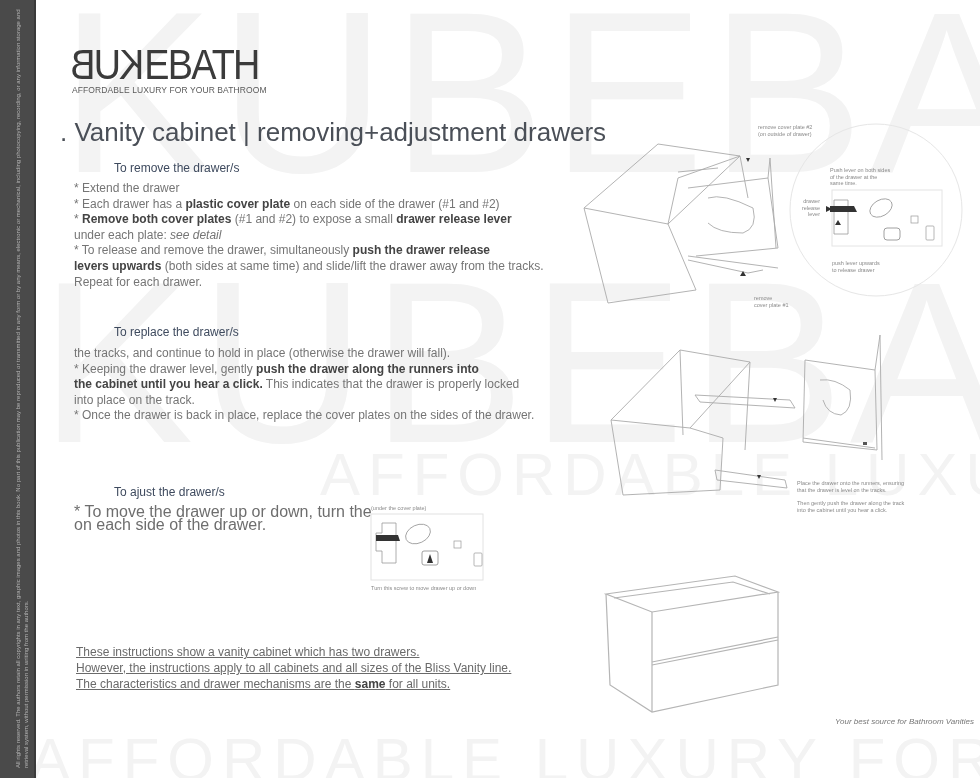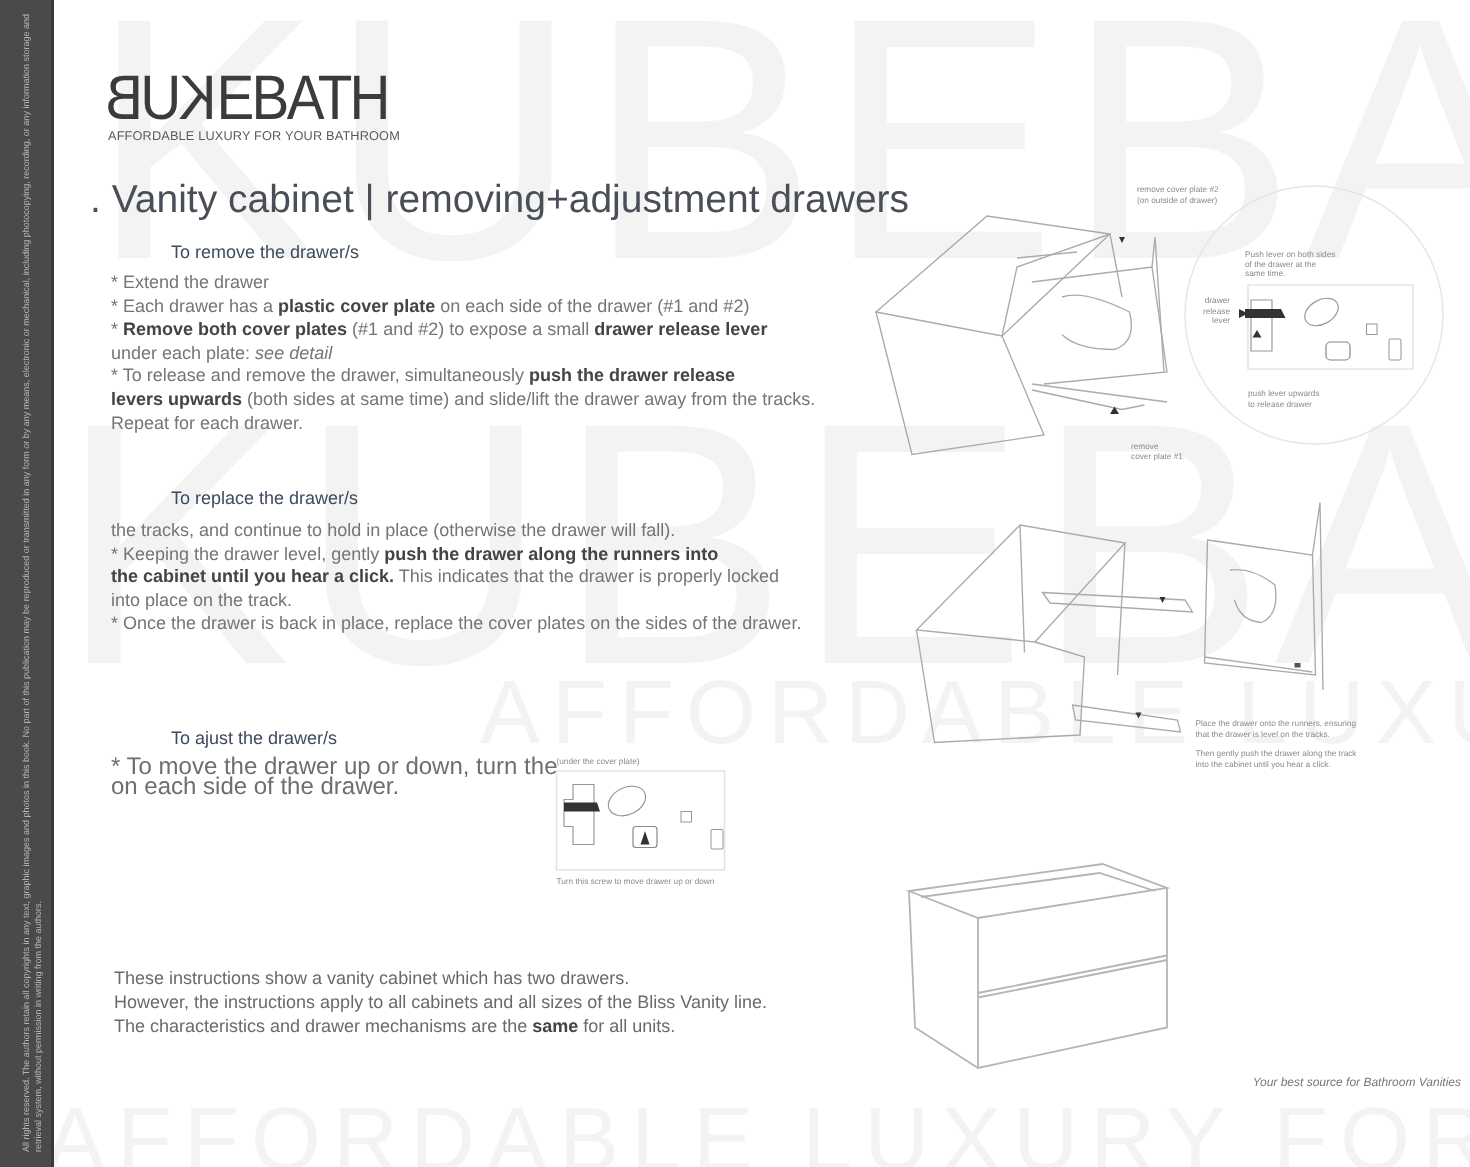--- a/index.html
+++ b/index.html
@@ -14,21 +14,21 @@
   .logo { position:absolute; left:72px; top:46px; }
   .logo-word { font-size:42px; letter-spacing:-2px; color:#3b3b3b; line-height:38px; font-weight:400; transform:scaleX(0.9); transform-origin:0 0; white-space:nowrap; }
   .logo-word .mir { display:inline-block; transform:scaleX(-1); }
   .logo-tag { font-size:8.5px; color:#5a5a5a; letter-spacing:0.1px; margin-top:1px; }
   .page-title { position:absolute; left:60px; top:117px; font-size:26px; color:#4a4f57; }
   .section-heading { position:absolute; left:74px; font-size:12px; color:#3e4a5e;margin-left:40px; }
   .para { position:absolute; left:74px; font-size:12px; line-height:15.6px; color:#757575; }
   .para b { color:#444; font-weight:bold;margin-top:32px; }
   .para i { font-style:italic; }
   .adj { font-size:16px; line-height:13px; color:#6e6e6e; }
-  .footer-note { position:absolute; left:76px; top:644px; font-size:12px; line-height:16px; color:#6a6a6a; }
+  .footer-note { position:absolute; left:76px; top:644px; font-size:12px; line-height:16px; color:#6a6a6a;text-decoration:underline; }
   .footer-note b { color:#444; }
   .tiny { position:absolute; font-size:5.5px; line-height:6.5px; color:#8a8a8a; }
   .slogan { position:absolute; right:6px; top:717px; font-size:8px; color:#777;font-style:italic; }
   svg.illus { position:absolute; }
 </style>
 </head>
 <body>
 
 <div class="watermark wm1">KUBEBATH</div>
 <div class="watermark wm2">KUBEBATH</div>

